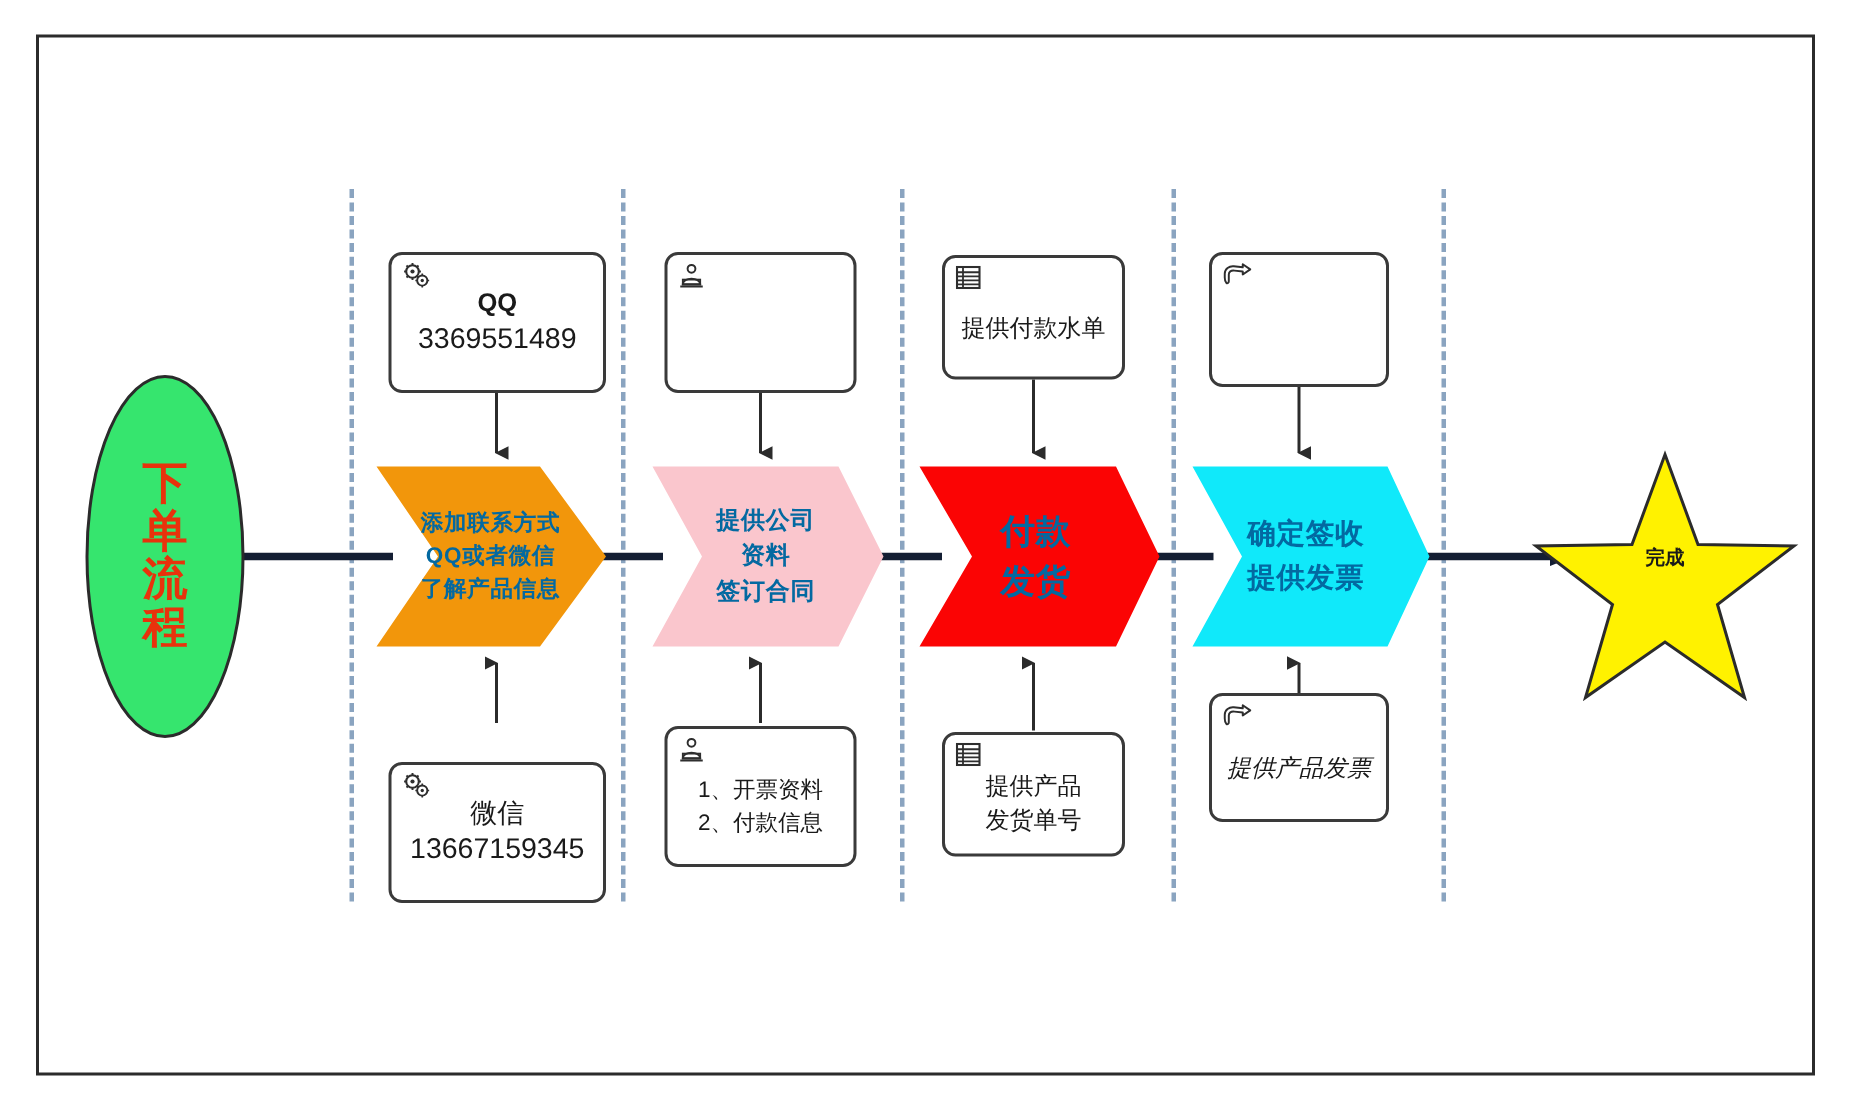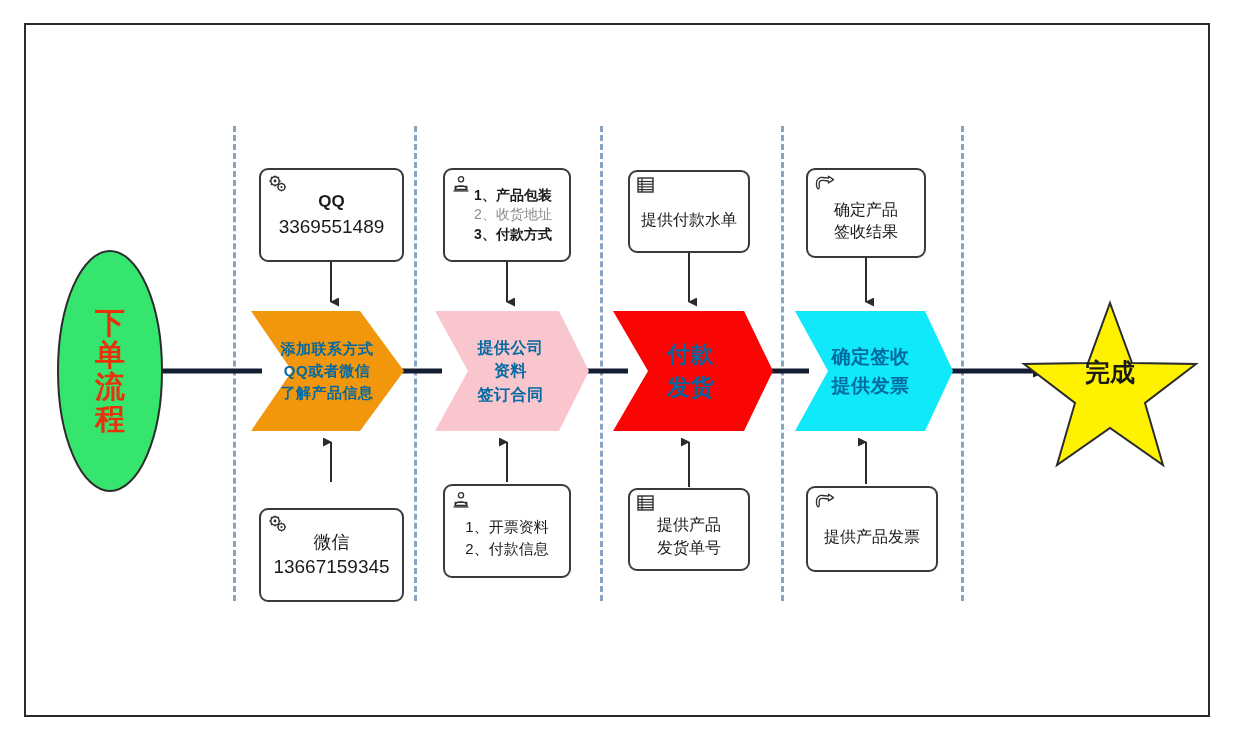--- a/index.html
+++ b/index.html
@@ -98,21 +98,21 @@
     color: #e8320c;
     font-weight: bold;
     font-size: 30px;
     line-height: 1.06;
   }
   .start-label .ln { display: block; }
 
   .star-label {
     color: #1a1a1a;
     font-weight: bold;
-    font-size: 25px;
+    font-size: 13px;
   }
 </style>
 </head>
 <body>
 
 <div id="page">
   <div id="frame"></div>
 
   <div class="lane-sep" style="left:233px;"></div>
   <div class="lane-sep" style="left:414px;"></div>
@@ -245,25 +245,20 @@
 
   <div class="note" style="left:443px; top:168px; width:128px; height:94px;">
     <span class="corner-icon">
       <svg width="18" height="18" viewBox="0 0 18 18">
         <circle cx="9" cy="4.2" r="2.6" fill="none" stroke="#2e2e2e" stroke-width="1.3"></circle>
         <path d="M3.2,14.5 C3.2,9.6 14.8,9.6 14.8,14.5 Z" fill="none" stroke="#2e2e2e" stroke-width="1.3"></path>
         <rect x="3.2" y="11.4" width="11.6" height="3.3" fill="none" stroke="#2e2e2e" stroke-width="1.2"></rect>
         <line x1="1.5" y1="16" x2="16.5" y2="16" stroke="#2e2e2e" stroke-width="1.2"></line>
       </svg>
     </span>
-    <span class="lines" style="font-size:14px; padding-left:16px; line-height:1.4;">
-      <span class="ln" style="font-weight:bold;">1、产品包装</span>
-      <span class="ln" style="color:#8d8d8d;">2、收货地址</span>
-      <span class="ln" style="font-weight:bold;">3、付款方式</span>
-    </span>
   </div>
 
   <div class="shape-label chev-label" style="left:443px; top:321px; width:135px; height:100px; font-size:16px; line-height:1.45;align-items:center;">
     <span class="ln">提供公司</span>
     <span class="ln">资料</span>
     <span class="ln">签订合同</span>
   </div>
 
   <div class="note" style="left:443px; top:484px; width:128px; height:94px;">
     <span class="corner-icon">
@@ -317,32 +312,28 @@
       <span class="ln">发货单号</span>
     </span>
   </div>
 
   <div class="note" style="left:806px; top:168px; width:120px; height:90px;">
     <span class="corner-icon">
       <svg width="20" height="16" viewBox="0 0 20 16">
         <path d="M1.5,7.5 C1.5,4.2 4.5,2.2 7.5,2.5 L13.5,3.2 L13.5,1.2 L18.5,4.6 L13.5,8 L13.5,6 L8,5.4 C5.6,5.1 4.2,6.2 4.2,8 L4.2,12.5 C4.2,13.6 3.3,14.2 2.6,13.6 C1.9,13 1.5,11.5 1.5,10 Z" fill="none" stroke="#2e2e2e" stroke-width="1.3" stroke-linejoin="round"></path>
       </svg>
     </span>
-    <span class="lines" style="font-size:16px; padding-top:16px; line-height:1.4;">
-      <span class="ln">确定产品</span>
-      <span class="ln">签收结果</span>
-    </span>
   </div>
 
   <div class="shape-label chev-label" style="left:803px; top:321px; width:135px; height:100px; font-size:19px; line-height:1.55;">
     <span class="ln">确定签收</span>
     <span class="ln">提供发票</span>
   </div>
 
-  <div class="note" style="left:806px; top:486px; width:132px; height:86px;">
+  <div class="note" style="left:806px; top:462px; width:120px; height:86px;font-style:italic;">
     <span class="corner-icon">
       <svg width="20" height="16" viewBox="0 0 20 16">
         <path d="M1.5,7.5 C1.5,4.2 4.5,2.2 7.5,2.5 L13.5,3.2 L13.5,1.2 L18.5,4.6 L13.5,8 L13.5,6 L8,5.4 C5.6,5.1 4.2,6.2 4.2,8 L4.2,12.5 C4.2,13.6 3.3,14.2 2.6,13.6 C1.9,13 1.5,11.5 1.5,10 Z" fill="none" stroke="#2e2e2e" stroke-width="1.3" stroke-linejoin="round"></path>
       </svg>
     </span>
     <span class="lines" style="font-size:16px; padding-top:16px;">
       <span class="ln">提供产品发票</span>
     </span>
   </div>
 

